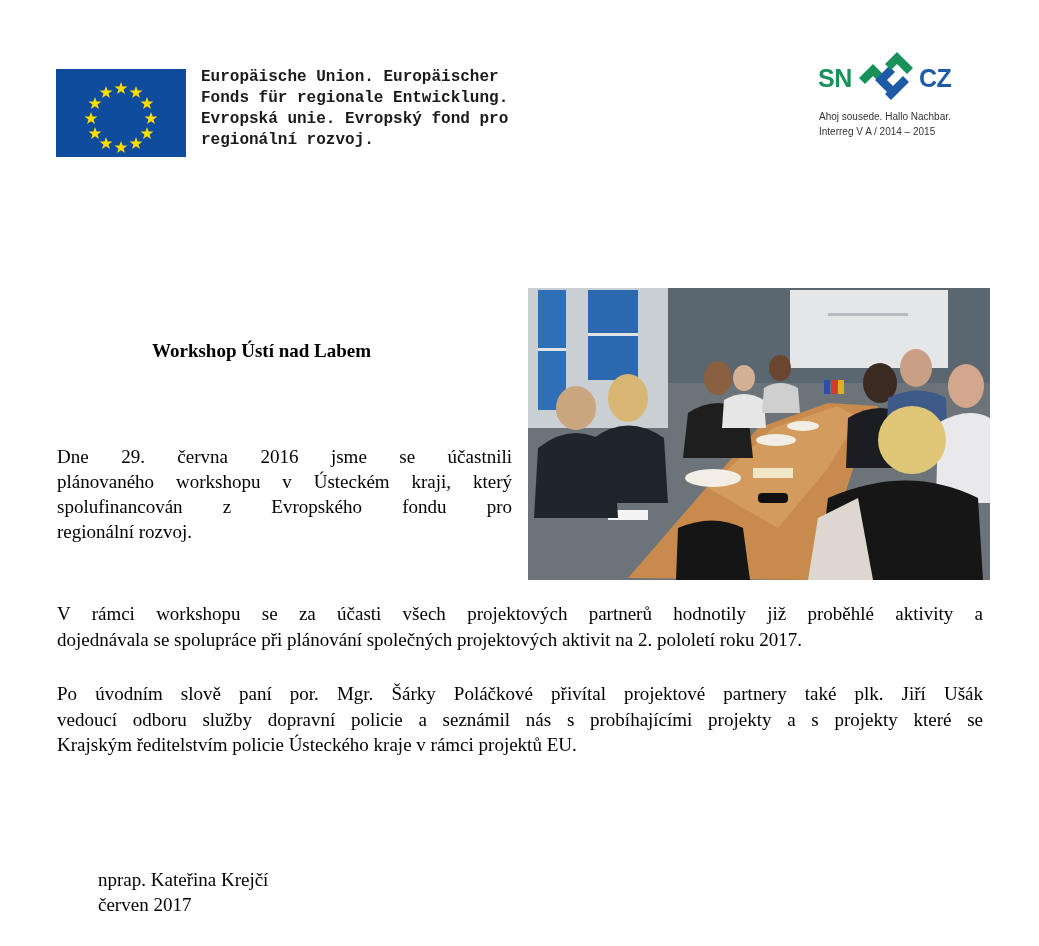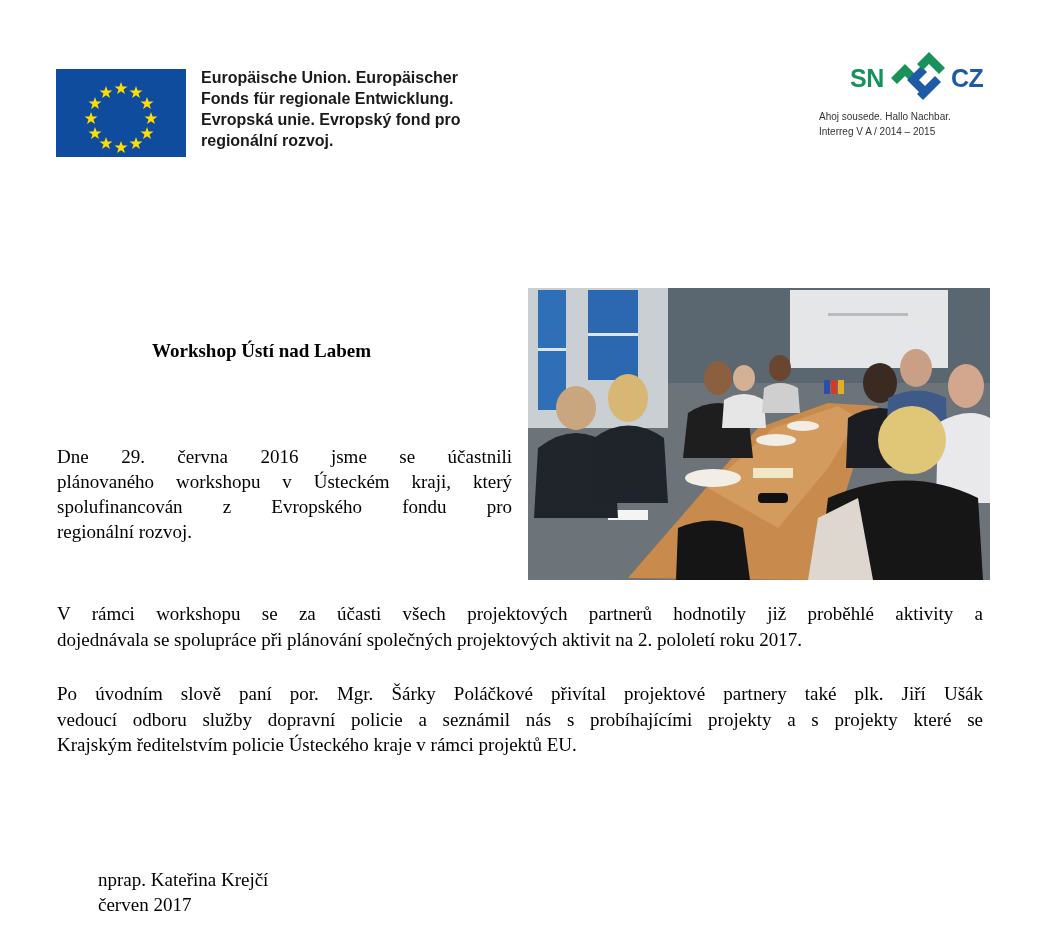--- a/index.html
+++ b/index.html
@@ -1,24 +1,24 @@
 <!DOCTYPE html>
 <html><head>
   <meta charset="utf-8">
   <style>
     html, body { margin: 0; padding: 0; background: #ffffff; }
     body { width: 1039px; height: 946px; position: relative; overflow: hidden; font-family: "Liberation Serif", serif; color: #000; }
 
     .eu-flag { position: absolute; left: 56px; top: 69px; width: 130px; height: 88px; background: #0f4c9e; }
     .eu-flag svg { display: block; }
-    .eu-text { position: absolute; left: 201px; top: 67px; width: 300px; font-family: Liberation Sans, sans-serif; font-weight: bold; font-size: 16px; line-height: 21px; color: #1a1a1a; }
+    .eu-text { position: absolute; left: 201px; top: 67px; width: 300px; font-family: Liberation Mono, monospace; font-weight: bold; font-size: 16px; line-height: 21px; color: #1a1a1a; }
     .eu-text div { white-space: nowrap; }
 
     .sncz { position: absolute; left: 815px; top: 48px; width: 150px; height: 100px; }
-    .sncz .logo-row { position: absolute; left: 0; top: 2px; width: 140px; height: 52px; margin-left: 32px; }
+    .sncz .logo-row { position: absolute; left: 0; top: 2px; width: 140px; height: 52px; }
     .sncz .sn { position: absolute; left: 3px; top: 14px; font-family: "Liberation Sans", sans-serif; font-weight: bold; font-size: 25px; color: #18915a; letter-spacing: -0.5px; }
     .sncz .cz { position: absolute; left: 104px; top: 14px; font-family: "Liberation Sans", sans-serif; font-weight: bold; font-size: 25px; color: #1f5aa6; letter-spacing: -0.5px; }
     .sncz .mark { position: absolute; left: 40px; top: 0; }
     .sncz .tagline { position: absolute; left: 4px; top: 63px; font-family: Liberation Sans, sans-serif; font-size: 10px; color: #333; white-space: nowrap; }
     .sncz .program { position: absolute; left: 4px; top: 78px; font-family: "Liberation Sans", sans-serif; font-size: 10px; color: #333; white-space: nowrap; }
 
     .doc-title { position: absolute; left: 152px; top: 340px; font-size: 19px; font-weight: bold; white-space: nowrap; }
 
     .intro { position: absolute; left: 57px; top: 444px; width: 455px; font-size: 19px; line-height: 25px; text-align: justify; }
     .intro-line { display: block; text-align-last: justify; }

